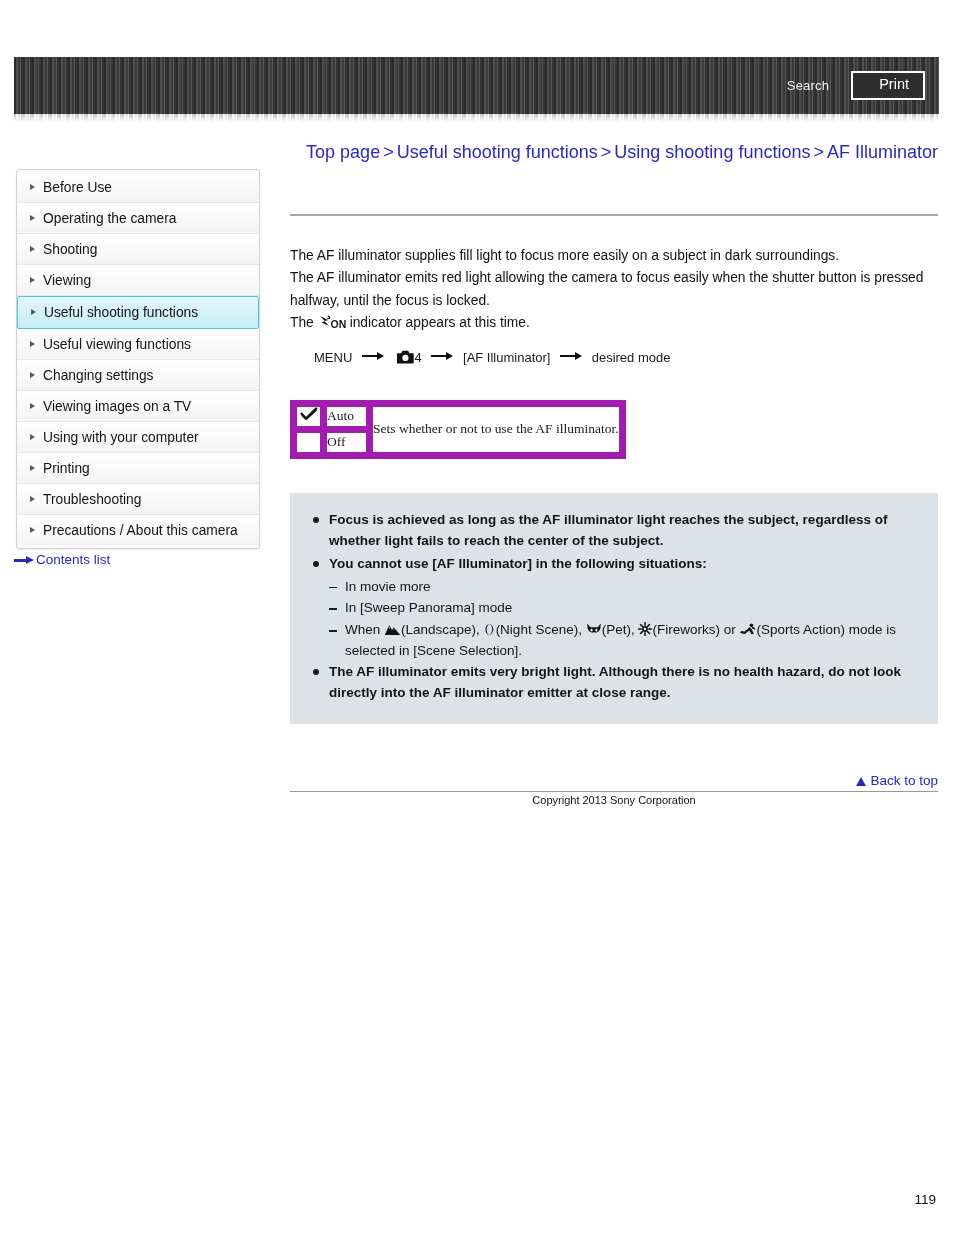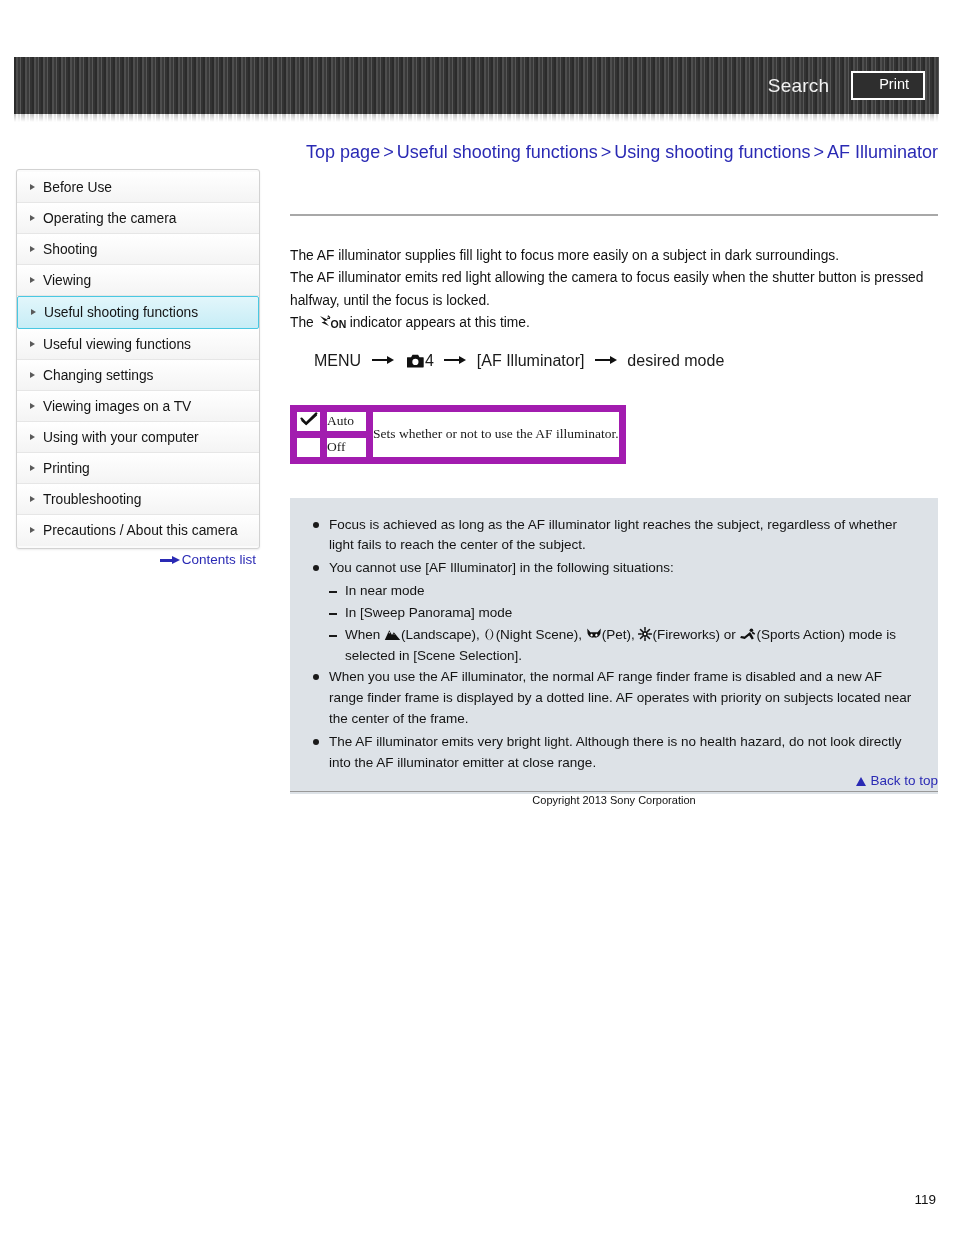--- a/index.html
+++ b/index.html
@@ -46,21 +46,21 @@
       rgba(150,150,150,.4) 4px, rgba(150,150,150,.4) 6px,
       rgba(230,230,230,.15) 6px, rgba(230,230,230,.15) 7px,
       rgba(130,130,130,.5) 7px, rgba(130,130,130,.5) 9px
     );
     -webkit-mask-image: linear-gradient(to bottom, rgba(0,0,0,.85), rgba(0,0,0,0));
     mask-image: linear-gradient(to bottom, rgba(0,0,0,.85), rgba(0,0,0,0));
     pointer-events: none;
   }
   .search-link {
     color: #f2f2f2;
-    font-size: 19px;
+    font-size: 13px;
     letter-spacing: .2px;
     margin-right: 22px;
     text-decoration: none;
     position: relative; z-index: 2;
   }
   .print-button {
     color: #ffffff;
     font-size: 14.5px;
     border: 2px solid #ffffff;
     background: #2e2e2e;
@@ -116,21 +116,21 @@
     background: linear-gradient(to bottom, #e2f6fb 0%, #c7edf6 100%);
     border: 1px solid #49c8e2;
     border-radius: 2px;
     height: 33px;
   }
 
   .contents-list {
     position: absolute;
     left: 14px; top: 552px;
     width: 244px;
-    text-align: right;
+    text-align: left;
     padding-right: 2px;
     font-size: 13.5px;
   }
   .contents-list a {
     color: #2a2ab4; text-decoration: none;
   }
   .arrow-ico {
     display: inline-block;
     width: 20px; height: 9px;
     position: relative;
@@ -176,21 +176,21 @@
   }
   .inline-cam-icon {
     display: inline-block;
     vertical-align: -2px;
     margin: 0 1px 0 3px;
   }
 
   .menu-path {
     margin-top: 10px;
     padding-left: 24px;
-    font-size: 16px;
+    font-size: 13px;
     line-height: 1.6;
     white-space: nowrap;
   }
   .menu-path .arr {
     display: inline-block;
     margin: 0 6px;
     position: relative;
     width: 22px; height: 9px;
     vertical-align: 1px;
   }
@@ -231,20 +231,21 @@
     background: #dde2e7;
     padding: 17px 18px 18px 18px;
     font-size: 13.5px;
     line-height: 1.55;
     color: #141414;
   }
   .note-li {
     position: relative;
     padding-left: 21px;
     margin-bottom: 2px;
+    font-weight: bold;
   }
   .note-li > .dot {
     position: absolute;
     left: 5px; top: 7px;
     width: 6px; height: 6px;
     border-radius: 50%;
     background: #1a1a1a;
   }
   .sub-li {
     position: relative;
@@ -423,21 +424,21 @@
       <span class="dot"></span>
       <span>Focus is achieved as long as the AF illuminator light reaches the subject, regardless of whether light fails to reach the center of the subject.</span>
     </div>
 
     <div class="note-li">
       <span class="dot"></span>
       <span>You cannot use [AF Illuminator] in the following situations:</span>
     </div>
     <div class="sub-li">
       <span class="dash"></span>
-      <span>In near mode</span>
+      <span>In movie more</span>
     </div>
     <div class="sub-li">
       <span class="dash"></span>
       <span>In [Sweep Panorama] mode</span>
     </div>
     <div class="sub-li">
       <span class="dash"></span>
       <span>When</span>
       <span><svg width="17" height="13" viewBox="0 0 17 13" style="vertical-align:-2px">
             <path d="M0.8 12 L5.2 2.2 L8 7.0 L9.8 4.2 L16.2 12 Z" fill="#111"></path>
@@ -462,24 +463,20 @@
             <circle cx="7" cy="7" r="1.2" fill="#fff"></circle>
           </svg></span><span>(Fireworks) or</span>
       <span><svg width="17" height="13" viewBox="0 0 17 13" style="vertical-align:-2px">
             <circle cx="12.4" cy="2.2" r="1.8" fill="#111"></circle>
             <path d="M11.0 4.0 L5.6 8.4 L2.0 8.0 L1.2 10.0 L5.8 11.0 L10.2 7.6 L12.8 11.4 L14.8 10.4 L12.4 6.0 Z" fill="#111"></path>
             <path d="M13.6 3.6 L16.2 5.4 L15.4 6.8 L12.6 5.2 Z" fill="#111"></path>
           </svg></span><span>(Sports Action) mode is</span>
       <div style="padding-left:0">selected in [Scene Selection].</div>
     </div>
 
-    <div class="note-li">
-      <span class="dot"></span>
-      <span>When you use the AF illuminator, the normal AF range finder frame is disabled and a new AF range finder frame is displayed by a dotted line. AF operates with priority on subjects located near the center of the frame.</span>
-    </div>
 
     <div class="note-li">
       <span class="dot"></span>
       <span>The AF illuminator emits very bright light. Although there is no health hazard, do not look directly into the AF illuminator emitter at close range.</span>
     </div>
   </section>
 </main>
 
 <a class="back-to-top" href="#"><span class="up-tri"></span><span>Back to top</span></a>
 <div class="footer-rule"></div>

